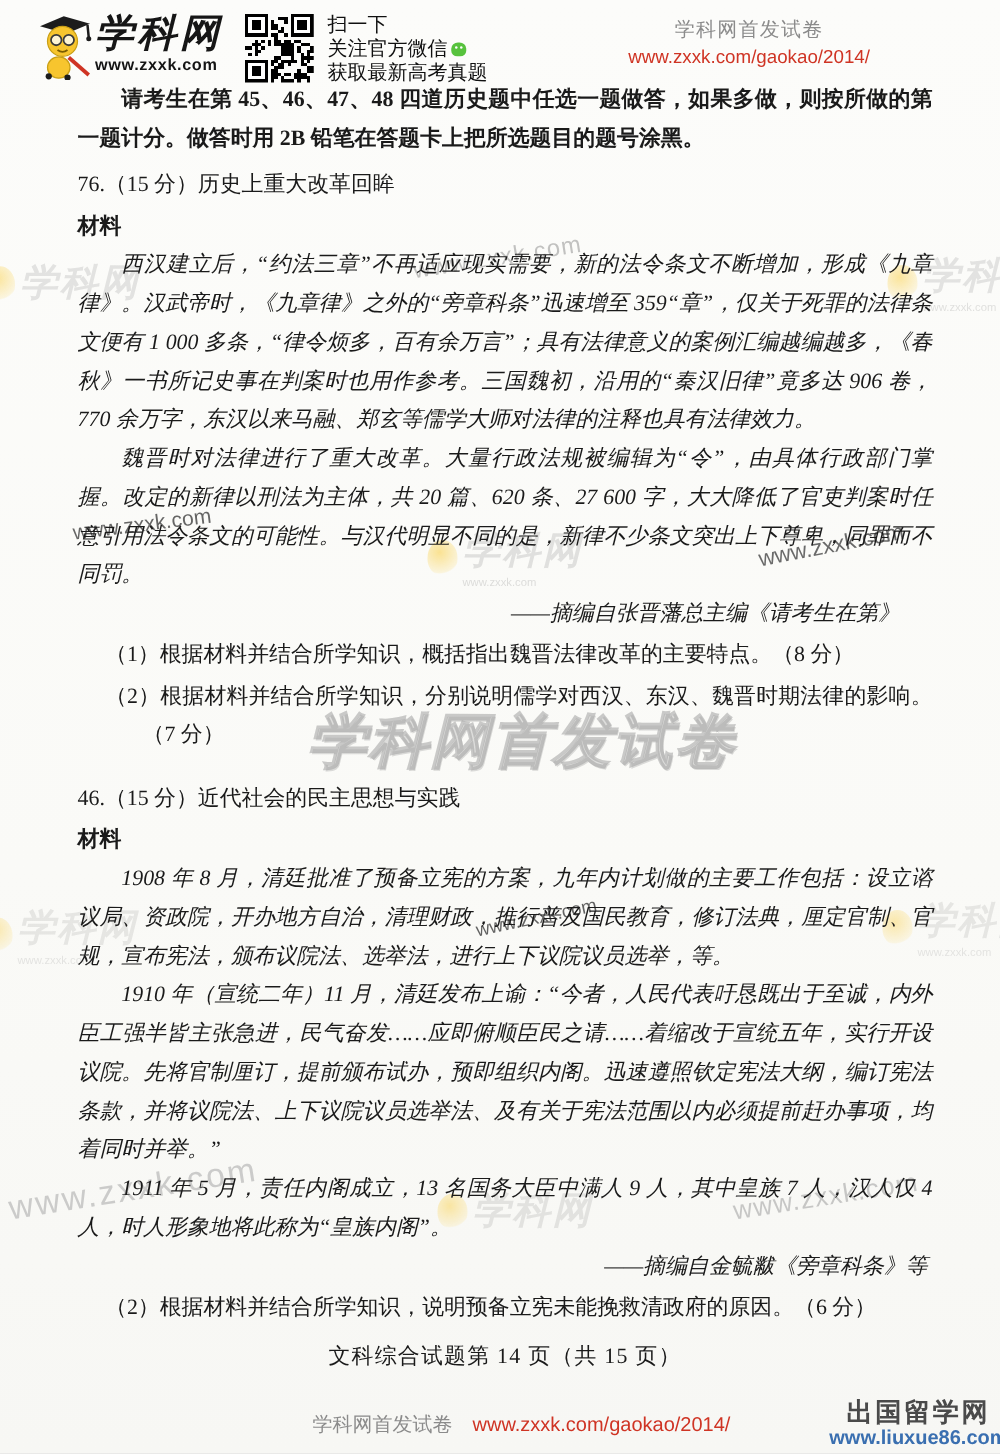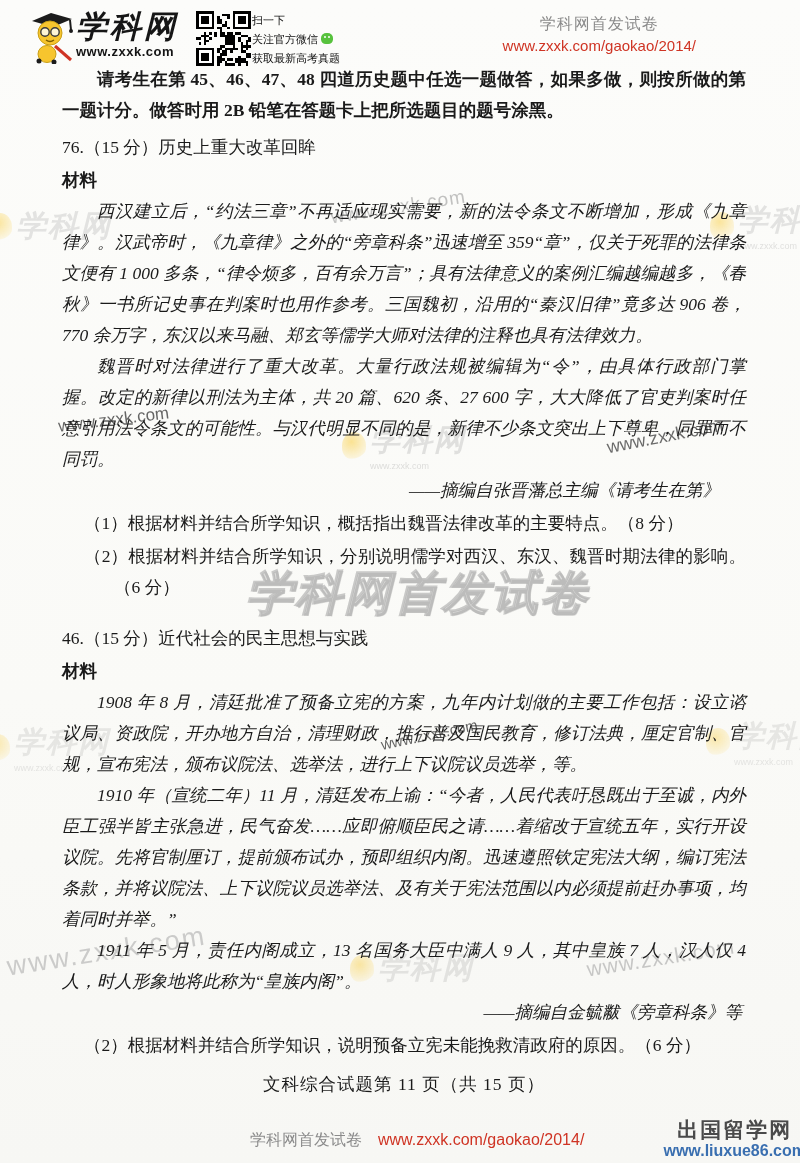--- a/index.html
+++ b/index.html
@@ -10,21 +10,21 @@
     font-family:"Liberation Serif","DejaVu Serif",serif;
     color:#1a1a1a;
   }
   
   .header{position:absolute;top:4px;left:0;right:0;height:60px;}
   .mascot{position:absolute;left:26px;top:4px;}
   .logo-block{position:absolute;left:76px;top:6px;}
   .logo-name{font-size:31px;font-weight:bold;font-style:italic;letter-spacing:3px;color:#161616;line-height:34px;font-family:"Liberation Sans",sans-serif;}
   .logo-url{font-size:13px;font-weight:bold;color:#141414;letter-spacing:.5px;font-family:"Liberation Sans",sans-serif;}
   .qr{position:absolute;left:196px;top:7px;width:55px;height:55px;}
-  .qr-captions{position:absolute;left:252px;top:7px;font-family:"Liberation Sans",sans-serif;font-size:11px;line-height:19px;color:#101010;}
+  .qr-captions{position:absolute;left:262px;top:7px;font-family:"Liberation Sans",sans-serif;font-size:16px;line-height:19px;color:#101010;}
   .wechat-icon{display:inline-block;width:12px;height:11px;background:#57c23d;border-radius:45% 45% 40% 40%;position:relative;vertical-align:-1px;margin-left:3px;}
   .wechat-icon::before,.wechat-icon::after{content:"";position:absolute;top:3px;width:2px;height:2px;background:#fff;border-radius:50%;}
   .wechat-icon::before{left:3px;} .wechat-icon::after{left:7px;}
   .header-right{position:absolute;top:10px;right:104px;text-align:center;font-family:"Liberation Sans",sans-serif;}
   .header-right .hr-title{font-size:16px;color:#8b8b8b;letter-spacing:1px;}
   .header-right .hr-url{font-size:15px;color:#cf3424;margin-top:2px;}
   
   .content{
     position:absolute;top:64px;left:62px;width:684px;
     font-size:17.5px;line-height:31px;text-align:justify;
@@ -289,31 +289,31 @@
 
   <div class="content">
     <div class="instructions">请考生在第 45、46、47、48 四道历史题中任选一题做答，如果多做，则按所做的第一题计分。做答时用 2B 铅笔在答题卡上把所选题目的题号涂黑。</div>
 
     <div class="q-title">76.（15 分）历史上重大改革回眸</div>
     <div class="material-label">材料</div>
     <div class="kai">西汉建立后，“约法三章”不再适应现实需要，新的法令条文不断增加，形成《九章律》。汉武帝时，《九章律》之外的“旁章科条”迅速增至 359“章”，仅关于死罪的法律条文便有 1 000 多条，“律令烦多，百有余万言”；具有法律意义的案例汇编越编越多，《春秋》一书所记史事在判案时也用作参考。三国魏初，沿用的“秦汉旧律”竟多达 906 卷，770 余万字，东汉以来马融、郑玄等儒学大师对法律的注释也具有法律效力。</div>
     <div class="kai">魏晋时对法律进行了重大改革。大量行政法规被编辑为“令”，由具体行政部门掌握。改定的新律以刑法为主体，共 20 篇、620 条、27 600 字，大大降低了官吏判案时任意引用法令条文的可能性。与汉代明显不同的是，新律不少条文突出上下尊卑，同罪而不同罚。</div>
     <div class="source-line src1">——摘编自张晋藩总主编《请考生在第》</div>
     <div class="question">（1）根据材料并结合所学知识，概括指出魏晋法律改革的主要特点。（8 分）</div>
-    <div class="question">（2）根据材料并结合所学知识，分别说明儒学对西汉、东汉、魏晋时期法律的影响。（6 分）</div>
+    <div class="question">（2）根据材料并结合所学知识，分别说明儒学对西汉、东汉、魏晋时期法律的影响。（7 分）</div>
 
     <div class="q-title sec-gap">46.（15 分）近代社会的民主思想与实践</div>
     <div class="material-label">材料</div>
     <div class="kai">1908 年 8 月，清廷批准了预备立宪的方案，九年内计划做的主要工作包括：设立谘议局、资政院，开办地方自治，清理财政，推行普及国民教育，修订法典，厘定官制、官规，宣布宪法，颁布议院法、选举法，进行上下议院议员选举，等。</div>
     <div class="kai">1910 年（宣统二年）11 月，清廷发布上谕：“今者，人民代表吁恳既出于至诚，内外臣工强半皆主张急进，民气奋发……应即俯顺臣民之请……着缩改于宣统五年，实行开设议院。先将官制厘订，提前颁布试办，预即组织内阁。迅速遵照钦定宪法大纲，编订宪法条款，并将议院法、上下议院议员选举法、及有关于宪法范围以内必须提前赶办事项，均着同时并举。”</div>
     <div class="kai">1911 年 5 月，责任内阁成立，13 名国务大臣中满人 9 人，其中皇族 7 人，汉人仅 4 人，时人形象地将此称为“皇族内阁”。</div>
     <div class="source-line src2">——摘编自金毓黻《旁章科条》等</div>
     <div class="question">（2）根据材料并结合所学知识，说明预备立宪未能挽救清政府的原因。（6 分）</div>
 
-    <div class="page-number">文科综合试题第 11 页（共 15 页）</div>
+    <div class="page-number">文科综合试题第 14 页（共 15 页）</div>
   </div>
 
   <div class="footer-center">
     <span class="fc-label">学科网首发试卷</span><span class="fc-url">www.zxxk.com/gaokao/2014/</span>
   </div>
   <div class="footer-right">
     <div class="fr-site">出国留学网</div>
     <div class="fr-url">www.liuxue86.com</div>
   </div>
 

